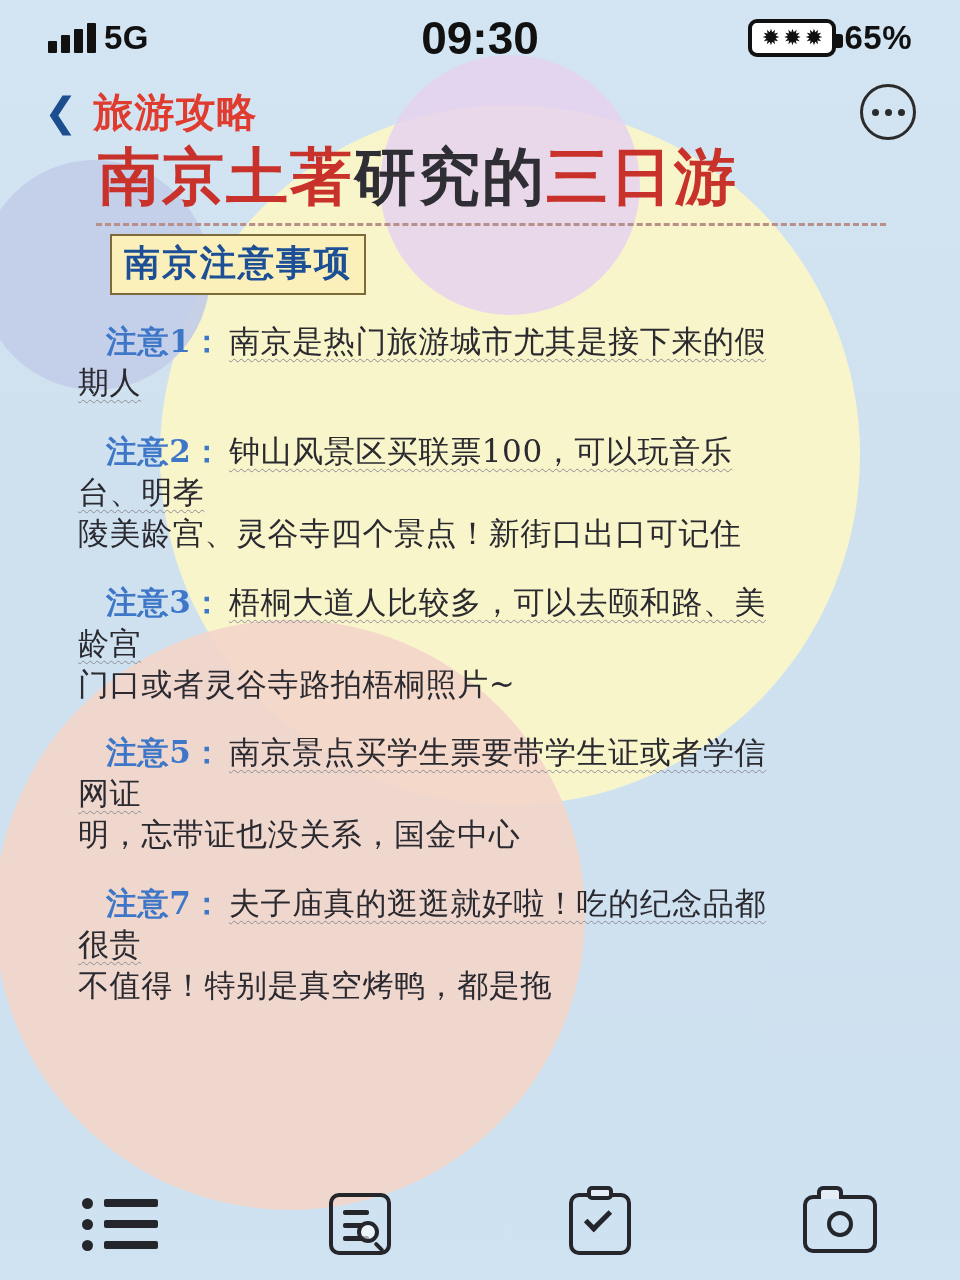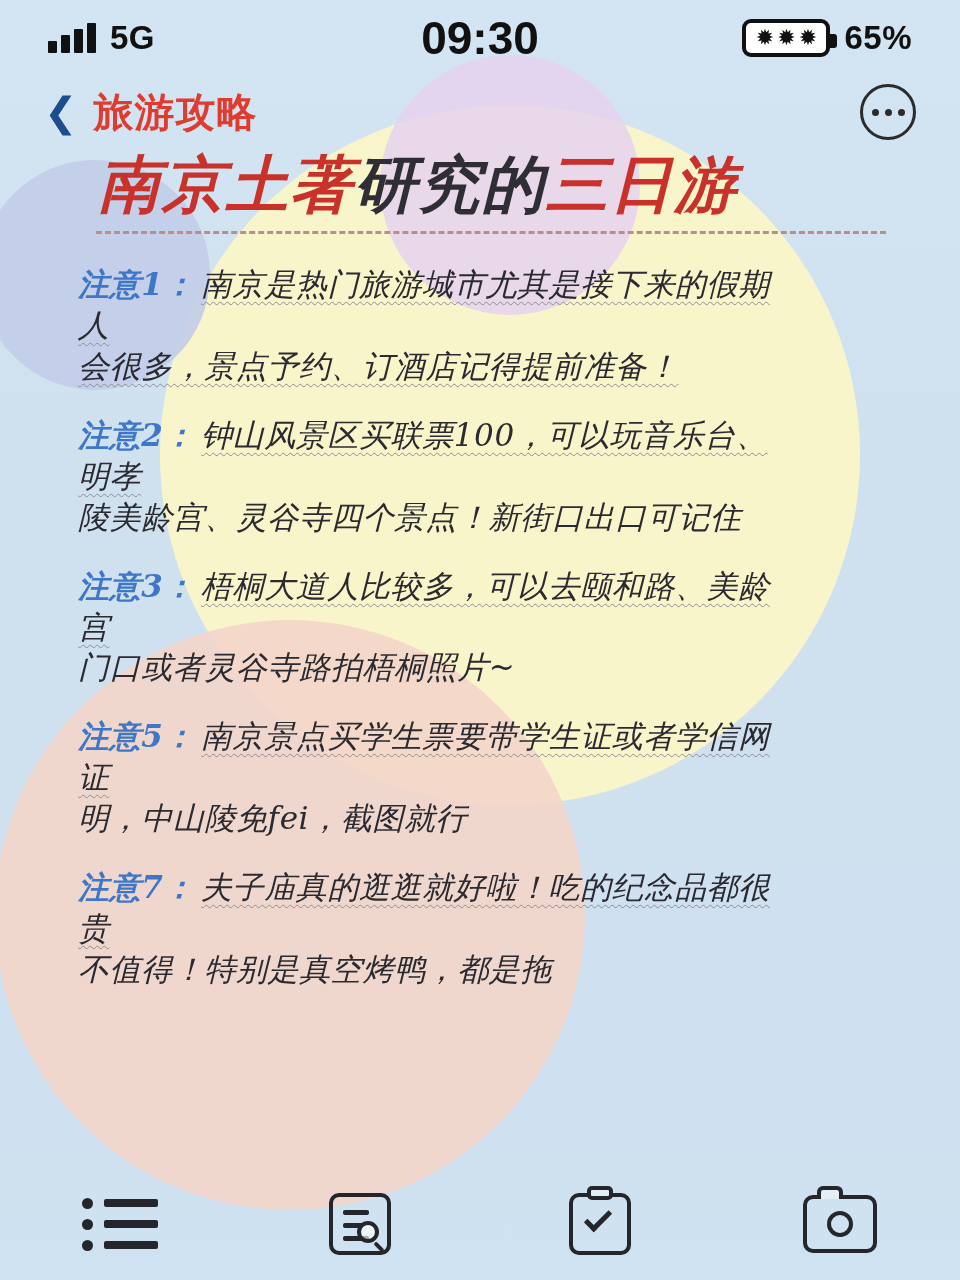--- a/index.html
+++ b/index.html
@@ -44,21 +44,21 @@
   }
 
   
   #status-bar {
     position: absolute; left: 0; top: 0;
     width: 960px; height: 76px;
     display: flex; align-items: center;
     padding: 0 48px;
     z-index: 10;
   }
-  .sb-left, .sb-right { display: flex; align-items: center; gap: 14px; flex: 1; }
+  .sb-left, .sb-right { display: flex; align-items: center; gap: 8px; flex: 1; }
   .sb-right { justify-content: flex-end; }
   .sb-center { flex: 0 0 auto; }
   #signal-bars { display: flex; align-items: flex-end; gap: 4px; height: 30px; }
   #signal-bars i { display: block; width: 9px; background: #111; border-radius: 1px; }
   #signal-bars i:nth-child(1) { height: 12px; }
   #signal-bars i:nth-child(2) { height: 18px; }
   #signal-bars i:nth-child(3) { height: 24px; }
   #signal-bars i:nth-child(4) { height: 30px; }
   .sb-text { font-size: 33px; font-weight: bold; color: #111; letter-spacing: 0.5px; }
   #clock { font-size: 46px; font-weight: bold; color: #111; }
@@ -98,25 +98,24 @@
     width: 56px; height: 56px; border-radius: 50%;
     border: 3px solid #2b2b2b;
     display: flex; align-items: center; justify-content: center;
     gap: 6px;
     cursor: pointer;
   }
   #more-button i { width: 7px; height: 7px; border-radius: 50%; background: #2b2b2b; display: block; }
 
   
   #content {
-    position: absolute; left: 0; top: 148px;
+    position: absolute; left: 0; top: 140px;
     width: 848px; height: 1050px;
     padding: 0 70px 0 78px;
     z-index: 5;
-    font-style: italic;
   }
 
   #headline {
     font-family: "DejaVu Serif", serif;
     font-size: 62px;
     font-weight: bold;
     line-height: 1.18;
     letter-spacing: 2px;
     white-space: nowrap;
     margin-left: 20px;
@@ -149,20 +148,21 @@
     padding-top: 22px;
     font-family: "DejaVu Serif", serif;
     font-size: 31px;
     line-height: 1.32;
     color: #2a2a30;
     letter-spacing: 0.6px;
   }
   .note .lbl {
     color: #3f77c8;
     font-weight: bold;
+    margin-left: 28px;
     margin-right: 6px;
   }
   .note .body { position: relative; }
   .note .wavy {
     text-decoration: underline;
     text-decoration-style: wavy;
     text-decoration-color: #8e8e96;
     text-decoration-thickness: 1px;
     text-underline-offset: 6px;
   }
@@ -268,40 +268,42 @@
   </div>
 
   <div id="content">
 
     <div id="headline">
       <span class="red">南京土著</span><span class="dark">研究的</span><span class="red">三日游</span>
     </div>
 
     <div id="headline-rule"></div>
 
+    <div id="section-title-wrap">
+      <span id="section-title">南京注意事项</span>
+    </div>
 
     <div class="note">
       <span class="lbl">注意1：</span><span class="body wavy">南京是热门旅游城市尤其是接下来的假期人</span><br>
-      <span class="body wavy">会很多，景点予约、订酒店记得提前准备！</span>
     </div>
 
     <div class="note">
       <span class="lbl">注意2：</span><span class="body wavy">钟山风景区买联票100，可以玩音乐台、明孝</span><br>
       <span class="body">陵美龄宫、灵谷寺四个景点！新街口出口可记住</span>
     </div>
 
     <div class="note">
       <span class="lbl">注意3：</span><span class="body wavy">梧桐大道人比较多，可以去颐和路、美龄宫</span><br>
       <span class="body">门口或者灵谷寺路拍梧桐照片~</span>
     </div>
 
 
     <div class="note">
       <span class="lbl">注意5：</span><span class="body wavy">南京景点买学生票要带学生证或者学信网证</span><br>
-      <span class="body">明，中山陵免fei，截图就行</span>
+      <span class="body">明，忘带证也没关系，国金中心</span>
     </div>
 
 
     <div class="note">
       <span class="lbl">注意7：</span><span class="body wavy">夫子庙真的逛逛就好啦！吃的纪念品都很贵</span><br>
       <span class="body">不值得！特别是真空烤鸭，都是拖</span>
     </div>
 
   </div>
 

